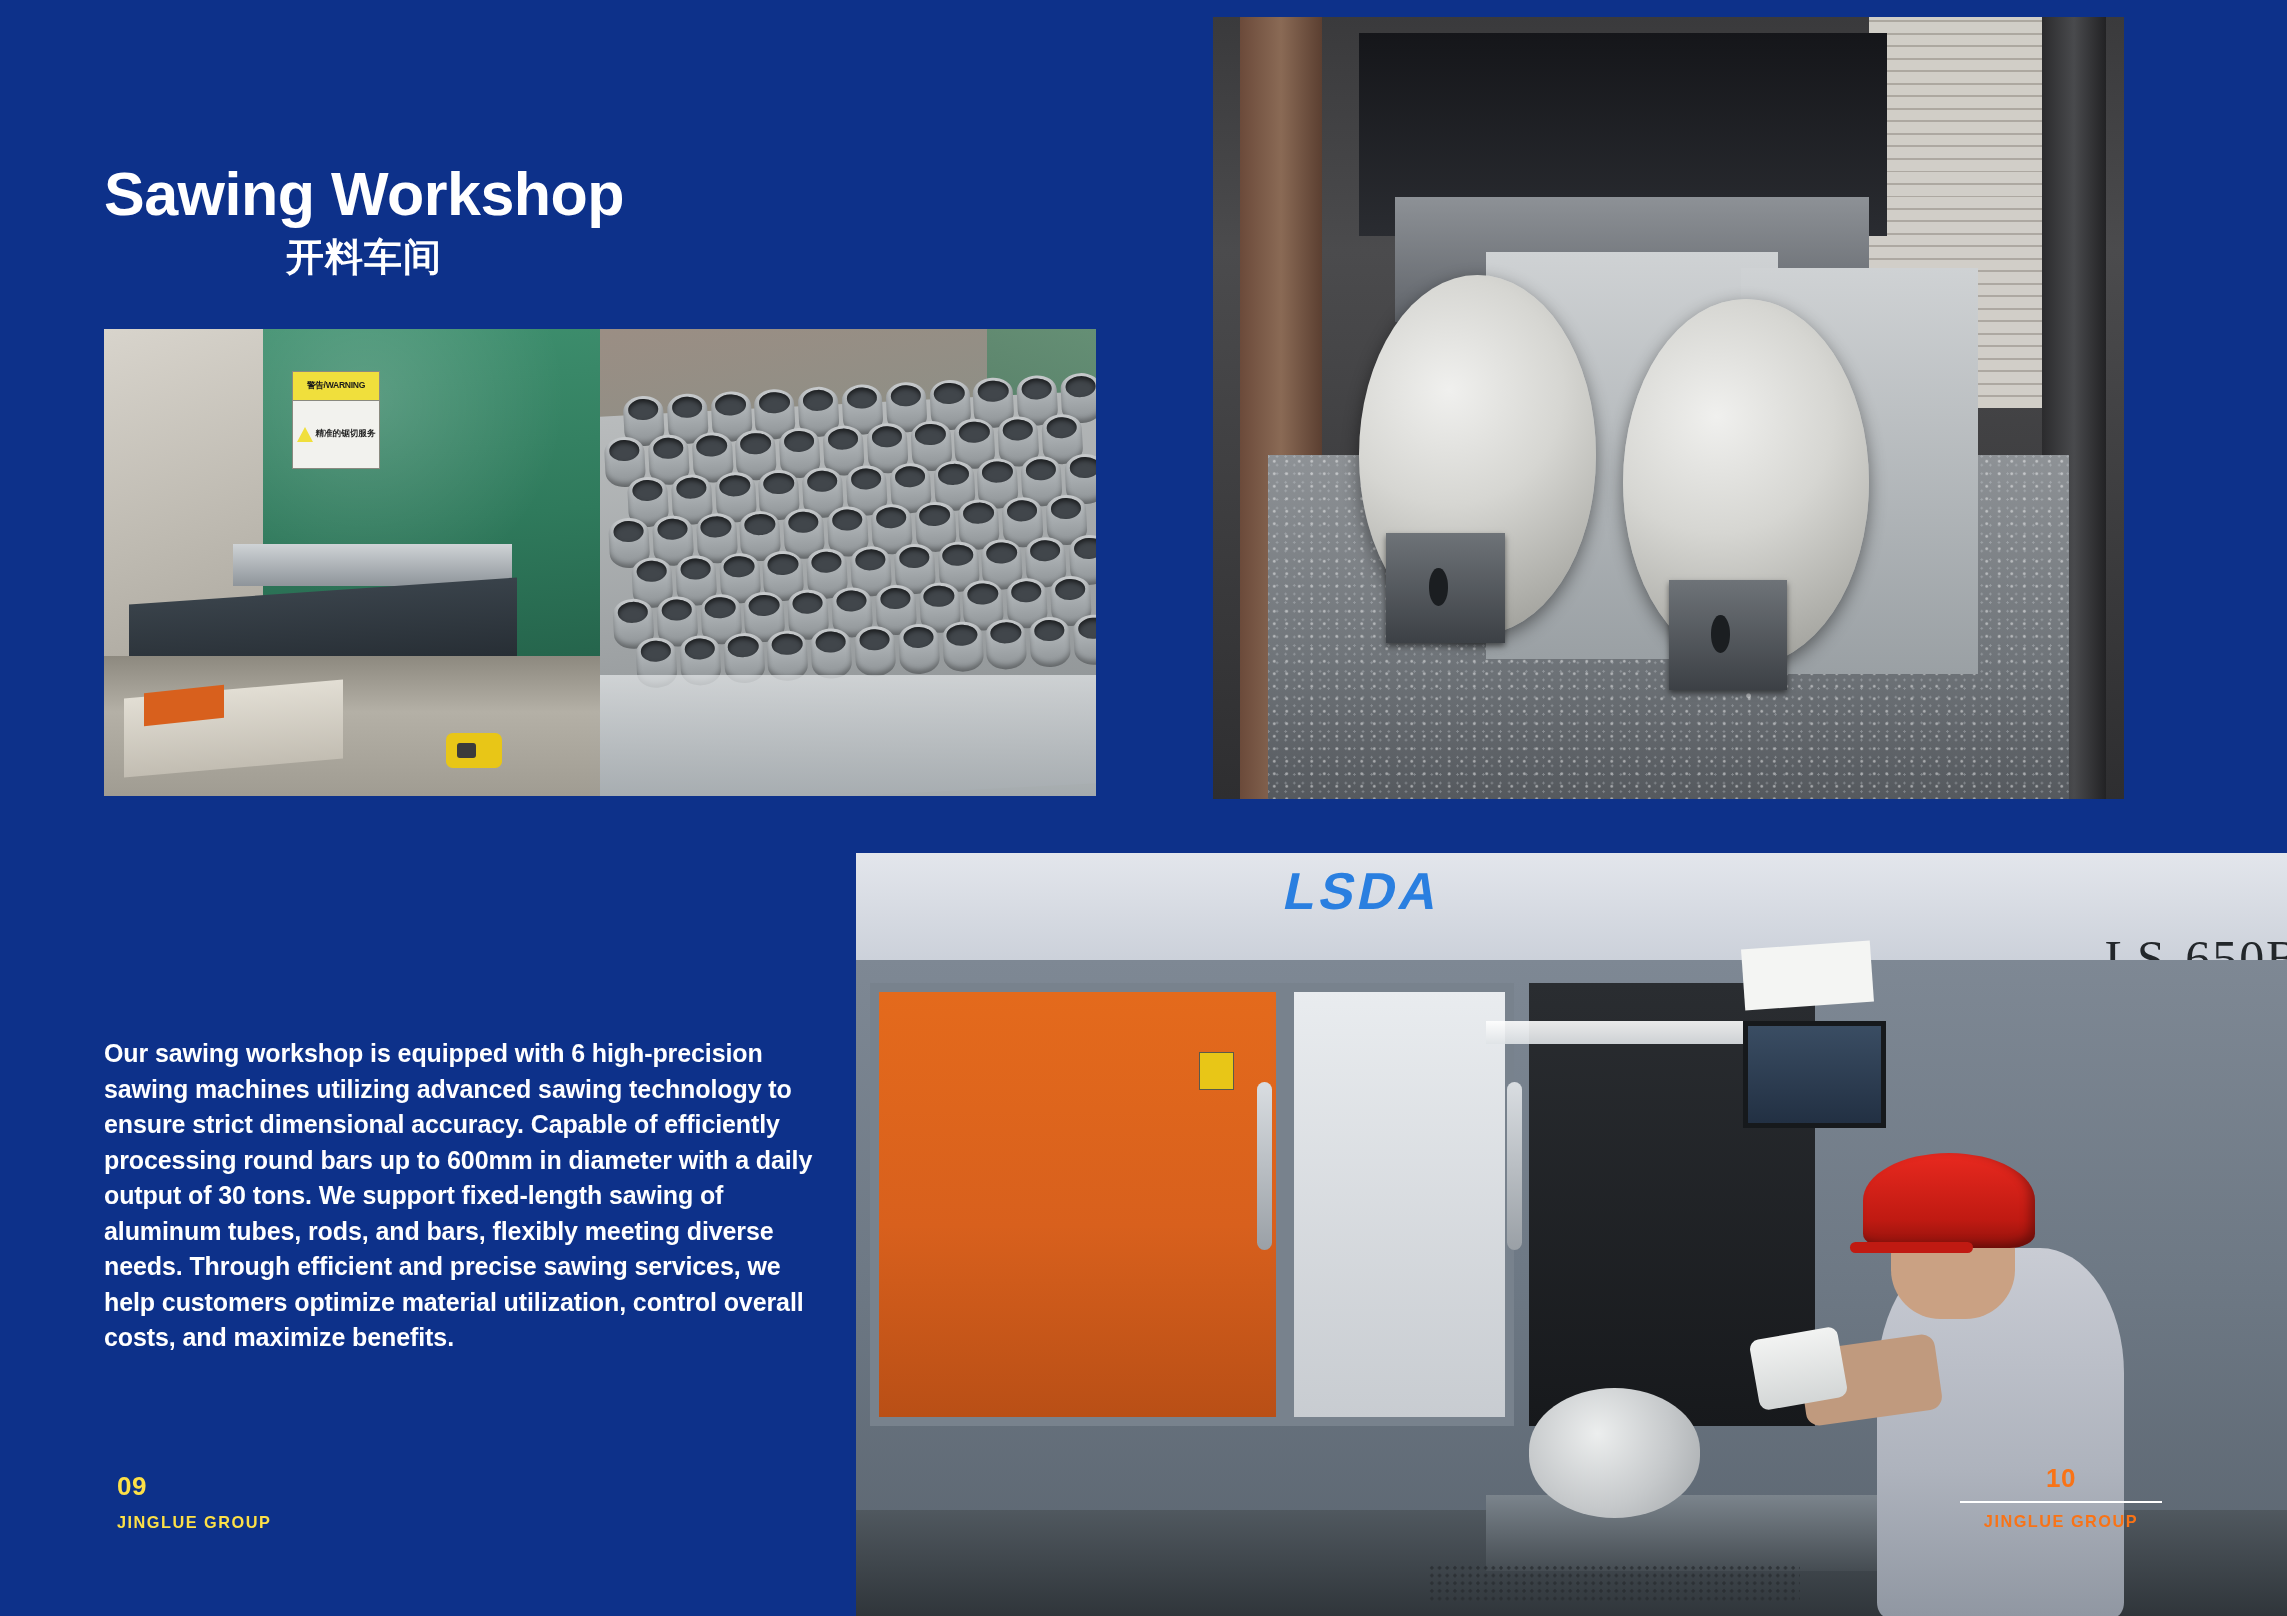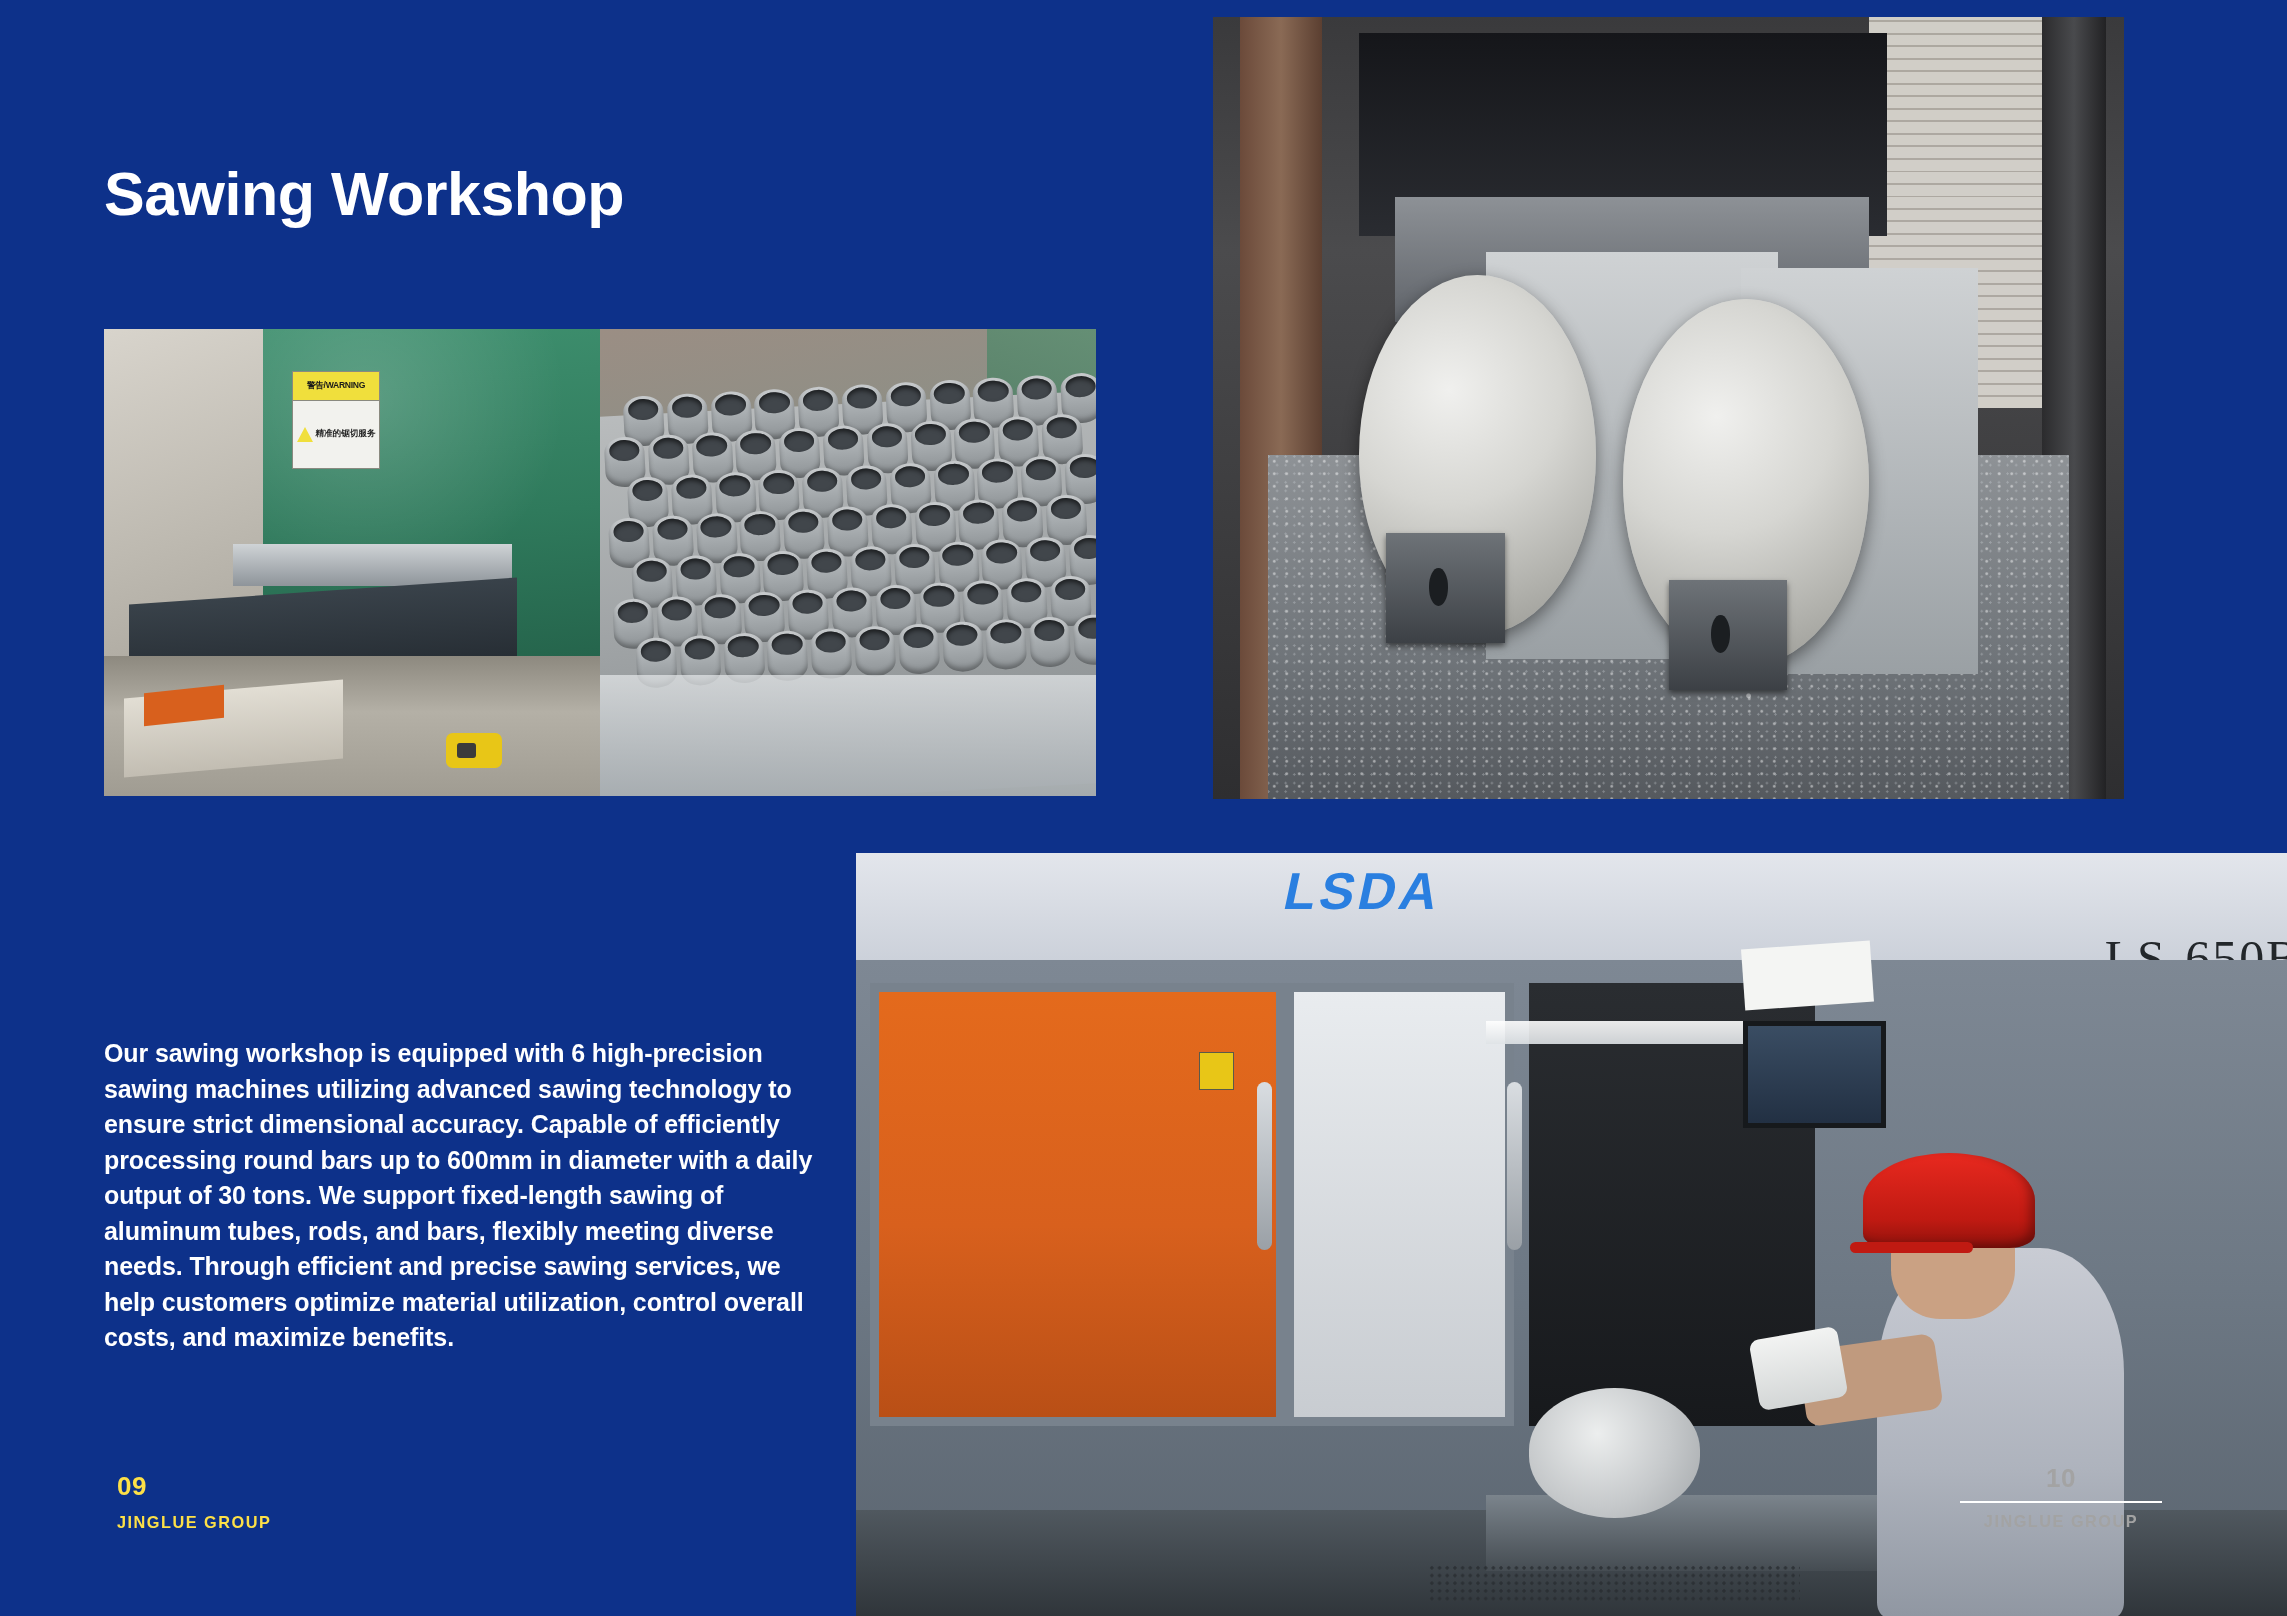--- a/index.html
+++ b/index.html
@@ -192,33 +192,34 @@
   #copy-cn { top:849px; font-size:24px; line-height:1.62; font-weight:600;
     letter-spacing:0.2px; }
   #copy-en { top:1036px; font-size:25px; line-height:1.42; font-weight:600;
     letter-spacing:-0.1px; }
 
   
   .footer-left { position:absolute; left:117px; bottom:85px; color:#fde047; }
   .fl-num { font-size:26px; font-weight:700; letter-spacing:0.5px; }
   .fl-brand { font-size:16.3px; font-weight:700; letter-spacing:1.5px; margin-top:11.5px; }
 
-  .footer-right { position:absolute; right:125px; bottom:86px; color:#a3a3a3;
+  .footer-right { position:absolute; right:125px; bottom:86px; color:#f97316;
     text-align:center; width:202px; }
   .fr-num { font-size:26px; font-weight:700; letter-spacing:0.5px; }
   .fr-rule { height:2.9px; background:#fff; margin:6.7px 0 8.6px; width:100%; }
   .fr-brand { font-size:16.3px; font-weight:700; letter-spacing:1.5px; }
 </style>
 </head>
 <body>
 
 <div class="page">
 
   <div class="title-block">
     <div class="title-en">Sawing Workshop</div>
+    <div class="title-cn">开料车间</div>
   </div>
 
   <div class="photo" id="photo-saw-machine">
     <div class="inner">
       <div class="p1-wall"></div>
       <div class="p1-green"></div>
       <div class="p1-rail"></div>
       <div class="p1-dark"></div>
       <div class="p1-warn">
         <div class="p1-warn-top">警告/WARNING</div>

